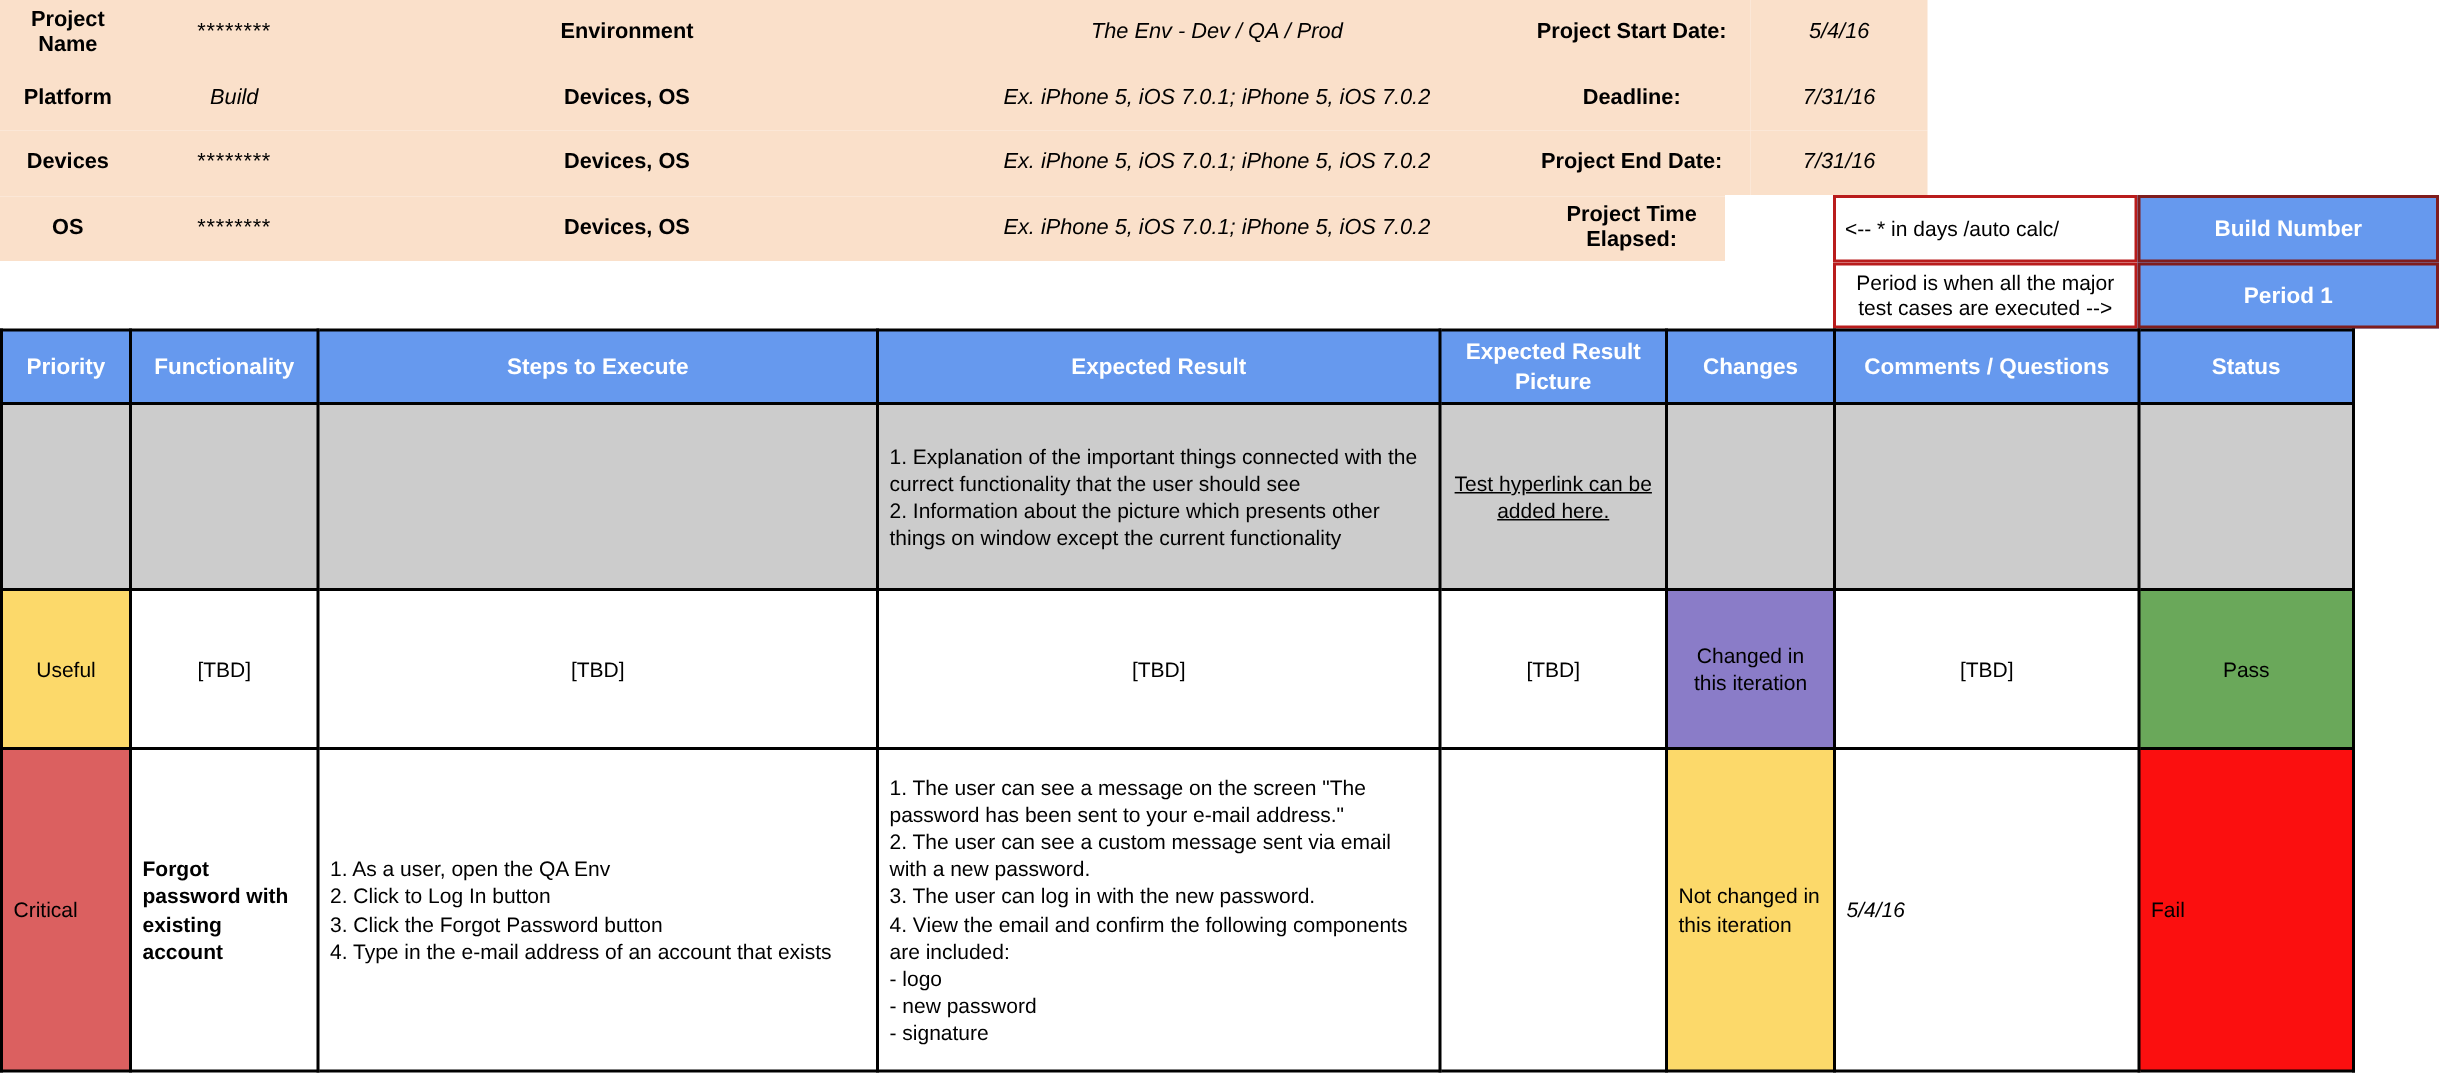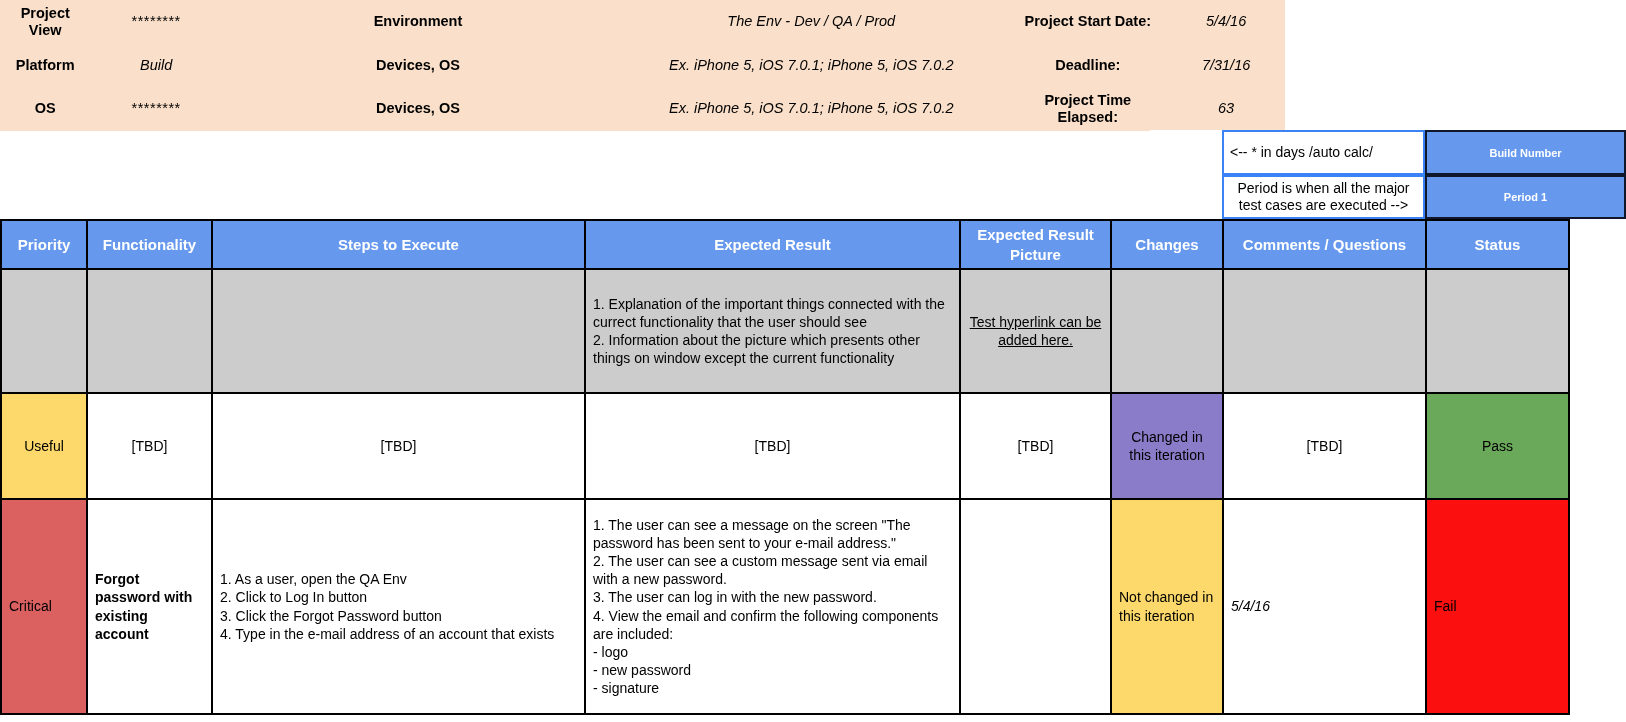--- a/index.html
+++ b/index.html
@@ -35,37 +35,37 @@
   .c1 { width: 86px; }
   .c2 { width: 125px; }
   .c3 { width: 373px; }
   .c4 { width: 375px; }
   .c5 { width: 151px; }
   .c6 { width: 112px; }
 
   
   .notebox {
     position: absolute;
-    border: 2px solid #3b82f6;
+    border: 2px solid #b91c1c;
     background: #ffffff;
     font-size: 14px;
     color: #000;
     display: flex;
     align-items: center;
     padding: 0 6px;
     line-height: 1.2;
   }
   .notebox.center { justify-content: center; text-align: center; }
   .bluebox {
     position: absolute;
-    border: 2px solid #0f172a;
+    border: 2px solid #7f1d1d;
     background: #6699ee;
     color: #ffffff;
     font-weight: bold;
-    font-size: 11px;
+    font-size: 15px;
     display: flex;
     align-items: center;
     justify-content: center;
     text-align: center;
   }
 
   
   .grid { position: absolute; left: 0; top: 219px; width: 1626px; }
   table.main { border-collapse: collapse; table-layout: fixed; width: 1568px; }
   table.main td, table.main th {
@@ -119,33 +119,41 @@
       <colgroup>
         <col class="c1">
           <col class="c2">
           <col class="c3">
           <col class="c4">
           <col class="c5">
           <col class="c6">
       </colgroup>
       <tbody>
         <tr>
-          <td class="m-label">Project View</td>
+          <td class="m-label">Project Name</td>
           <td class="m-stars">********</td>
           <td class="m-label">Environment</td>
           <td class="m-val">The Env - Dev / QA / Prod</td>
           <td class="m-label">Project Start Date:</td>
           <td class="m-val">5/4/16</td>
         </tr>
         <tr>
           <td class="m-label">Platform</td>
           <td class="m-val">Build</td>
           <td class="m-label">Devices, OS</td>
           <td class="m-val">Ex. iPhone 5, iOS 7.0.1; iPhone 5, iOS 7.0.2</td>
           <td class="m-label">Deadline:</td>
+          <td class="m-val">7/31/16</td>
+        </tr>
+        <tr>
+          <td class="m-label">Devices</td>
+          <td class="m-stars">********</td>
+          <td class="m-label">Devices, OS</td>
+          <td class="m-val">Ex. iPhone 5, iOS 7.0.1; iPhone 5, iOS 7.0.2</td>
+          <td class="m-label">Project End Date:</td>
           <td class="m-val">7/31/16</td>
         </tr>
         <tr>
           <td class="m-label">OS</td>
           <td class="m-stars">********</td>
           <td class="m-label">Devices, OS</td>
           <td class="m-val">Ex. iPhone 5, iOS 7.0.1; iPhone 5, iOS 7.0.2</td>
           <td class="m-label">Project Time Elapsed:</td>
           <td class="m-val">63</td>
         </tr>

